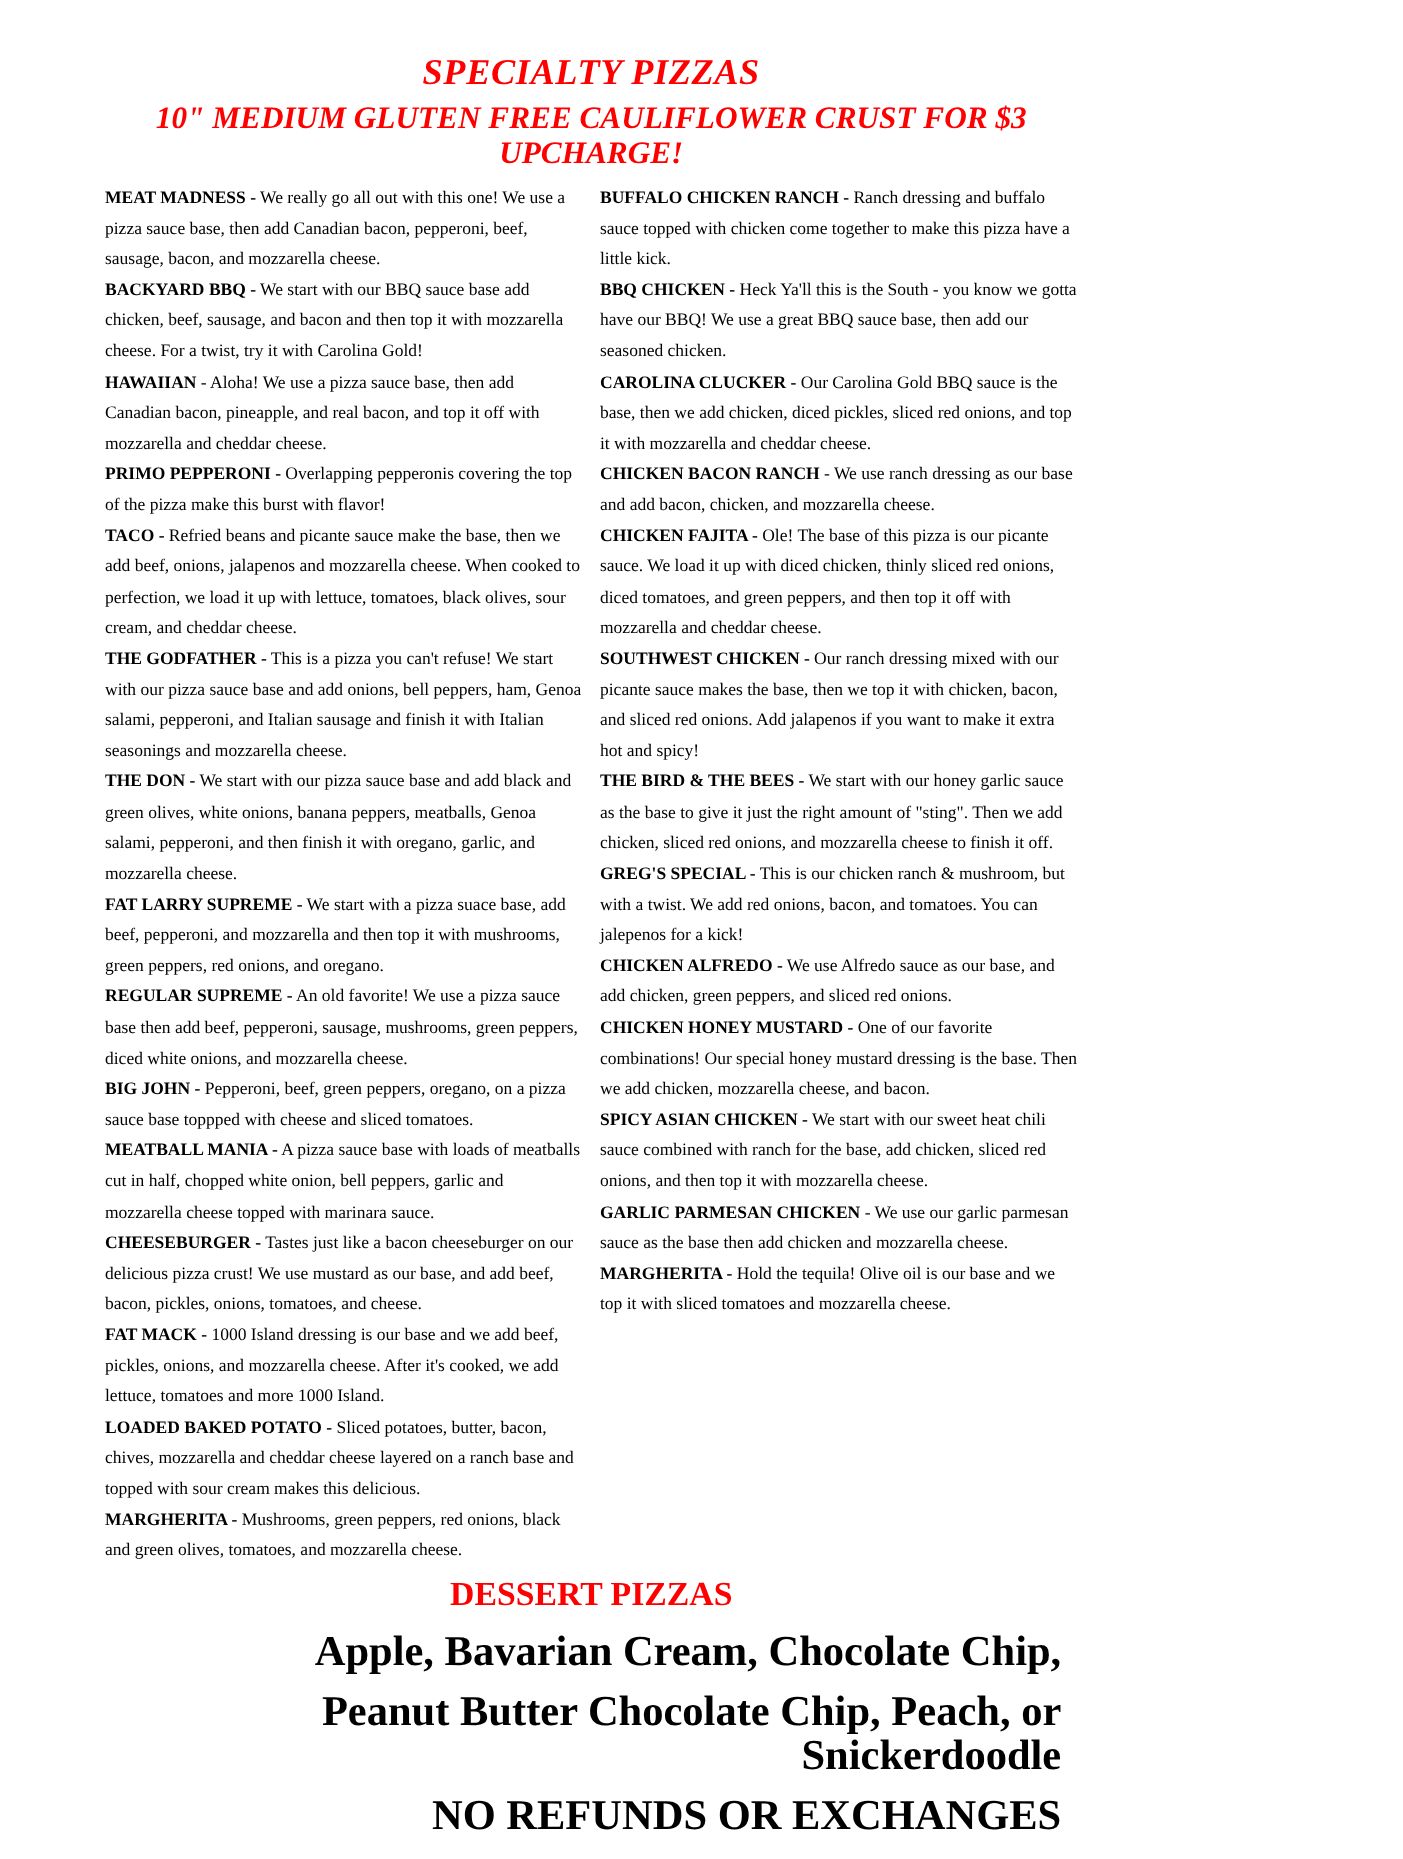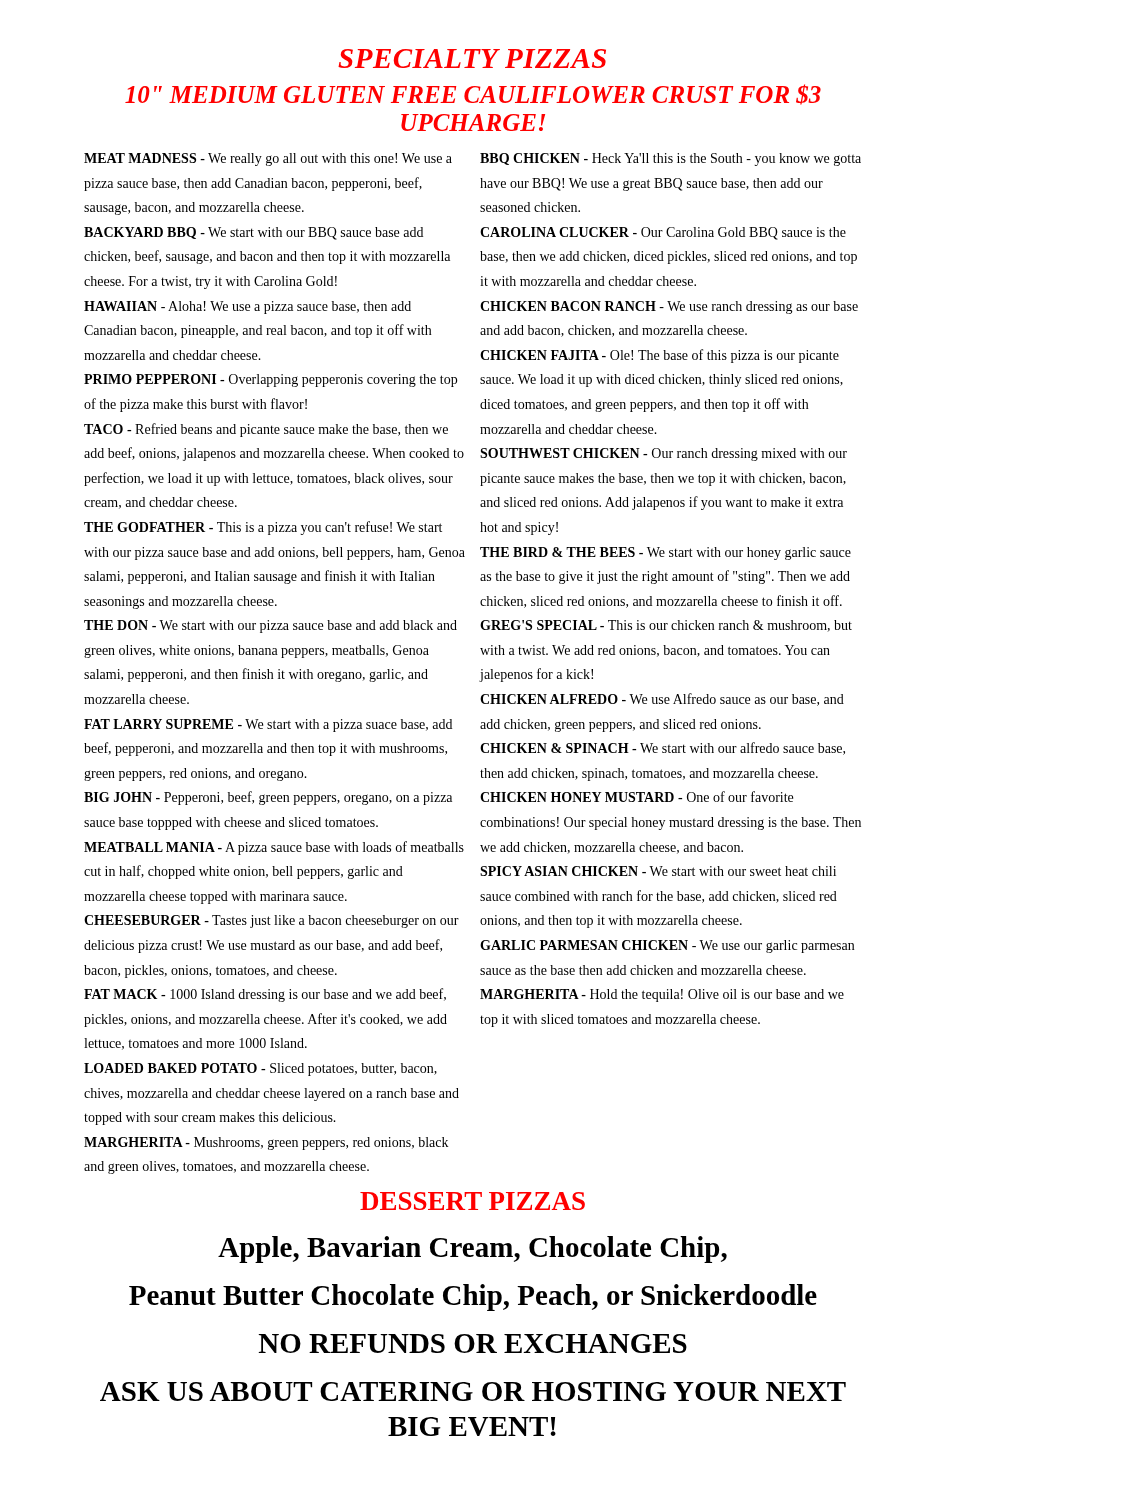--- a/index.html
+++ b/index.html
@@ -56,23 +56,24 @@
     text-align: center;
   }
   .dessert-title {
     color: #ff0000;
     font-weight: bold;
     font-size: 27px;
     margin: 2px 0 4px 0;
   }
   .footer-line {
     font-weight: bold;
-    font-size: 29px;
+    font-size: 34px;
     line-height: 35px;
     margin: 13px;
+    text-align: right;
   }
 </style>
 </head>
 <body>
 
 <div class="page">
 
   <h1 class="title">SPECIALTY PIZZAS</h1>
   <h2 class="subtitle">10" MEDIUM GLUTEN FREE CAULIFLOWER CRUST FOR $3 UPCHARGE!</h2>
 
@@ -80,38 +81,39 @@
 
     <div class="col">
       <p class="item"><span class="nm">MEAT MADNESS -</span><span> We really go all out with this one!  We use a pizza sauce base, then add Canadian bacon, pepperoni, beef, sausage, bacon, and mozzarella cheese.</span></p>
       <p class="item"><span class="nm">BACKYARD BBQ -</span><span> We start with our BBQ sauce base add chicken, beef, sausage, and bacon and then top it with mozzarella cheese.  For a twist, try it with Carolina Gold!</span></p>
       <p class="item"><span class="nm">HAWAIIAN</span><span> - Aloha!  We use a pizza sauce base, then add Canadian bacon, pineapple, and real bacon, and top it off with mozzarella and cheddar cheese.</span></p>
       <p class="item"><span class="nm">PRIMO PEPPERONI -</span><span> Overlapping pepperonis covering the top of the pizza make this burst with flavor!</span></p>
       <p class="item"><span class="nm">TACO -</span><span> Refried beans and picante sauce make the base, then we add beef, onions, jalapenos and mozzarella cheese.  When cooked to perfection, we load it up with lettuce, tomatoes, black olives, sour cream, and cheddar cheese.</span></p>
       <p class="item"><span class="nm">THE GODFATHER -</span><span> This is a pizza you can't refuse!  We start with our pizza sauce base and add onions, bell peppers, ham, Genoa salami, pepperoni, and Italian sausage and finish it with Italian seasonings and mozzarella cheese.</span></p>
       <p class="item"><span class="nm">THE DON -</span><span> We start with our pizza sauce base and add black and green olives, white onions, banana peppers, meatballs, Genoa salami, pepperoni, and then finish it with oregano, garlic, and mozzarella cheese.</span></p>
       <p class="item"><span class="nm">FAT LARRY SUPREME -</span><span> We start with a pizza suace base, add beef, pepperoni, and mozzarella and then top it with mushrooms, green peppers, red onions, and oregano.</span></p>
+      <p class="item"><span class="nm">REGULAR SUPREME -</span><span> An old favorite!  We use a pizza sauce base then add beef, pepperoni, sausage, mushrooms, green peppers, diced white onions, and mozzarella cheese.</span></p>
       <p class="item"><span class="nm">BIG JOHN -</span><span> Pepperoni, beef, green peppers, oregano, on a pizza sauce base toppped with cheese and sliced tomatoes.</span></p>
       <p class="item"><span class="nm">MEATBALL MANIA -</span><span> A pizza sauce base with loads of meatballs cut in half, chopped white onion, bell peppers, garlic and mozzarella cheese topped with marinara sauce.</span></p>
       <p class="item"><span class="nm">CHEESEBURGER -</span><span> Tastes just like a bacon cheeseburger on our delicious pizza crust!  We use mustard as our base, and add beef, bacon, pickles, onions, tomatoes, and cheese.</span></p>
       <p class="item"><span class="nm">FAT MACK -</span><span> 1000 Island dressing is our base and we add beef, pickles, onions, and mozzarella cheese.  After it's cooked, we add lettuce, tomatoes and more 1000 Island.</span></p>
       <p class="item"><span class="nm">LOADED BAKED POTATO -</span><span> Sliced potatoes, butter, bacon, chives, mozzarella and cheddar cheese layered on a ranch base and topped with sour cream makes this delicious.</span></p>
       <p class="item"><span class="nm">MARGHERITA -</span><span> Mushrooms, green peppers, red onions, black and green olives, tomatoes, and mozzarella cheese.</span></p>
     </div>
 
     <div class="col">
+      <p class="item"><span class="nm">BUFFALO CHICKEN RANCH -</span><span> Ranch dressing and buffalo sauce topped with chicken come together to make this pizza have a little kick.</span></p>
       <p class="item"><span class="nm">BBQ CHICKEN -</span><span> Heck Ya'll this is the South - you know we gotta have our BBQ!  We use a great BBQ sauce base, then add our seasoned chicken.</span></p>
       <p class="item"><span class="nm">CAROLINA CLUCKER -</span><span> Our Carolina Gold BBQ sauce is the base, then we add chicken, diced pickles, sliced red onions, and top it with mozzarella and cheddar cheese.</span></p>
       <p class="item"><span class="nm">CHICKEN BACON RANCH</span><span> - We use ranch dressing as our base and add bacon, chicken, and mozzarella cheese.</span></p>
       <p class="item"><span class="nm">CHICKEN FAJITA -</span><span> Ole!  The base of this pizza is our picante sauce.  We load it up with diced chicken, thinly sliced red onions, diced tomatoes, and green peppers, and then top it off with mozzarella and cheddar cheese.</span></p>
       <p class="item"><span class="nm">SOUTHWEST CHICKEN -</span><span> Our ranch dressing mixed with our picante sauce makes the base, then we top it with chicken, bacon, and sliced red onions.  Add jalapenos if you want to make it extra hot and spicy!</span></p>
       <p class="item"><span class="nm">THE BIRD &amp; THE BEES -</span><span> We start with our honey garlic sauce as the base to give it just the right amount of "sting".  Then we add chicken, sliced red onions, and mozzarella cheese to finish it off.</span></p>
       <p class="item"><span class="nm">GREG'S SPECIAL -</span><span> This is our chicken ranch &amp; mushroom, but with a twist.  We add red onions, bacon, and tomatoes.  You can jalepenos for a kick!</span></p>
       <p class="item"><span class="nm">CHICKEN ALFREDO -</span><span> We use Alfredo sauce as our base, and add chicken, green peppers, and sliced red onions.</span></p>
-      <p class="item"><span class="nm">CHICKEN &amp; SPINACH -</span><span> We start with our alfredo sauce base, then add chicken, spinach, tomatoes, and mozzarella cheese.</span></p>
       <p class="item"><span class="nm">CHICKEN HONEY MUSTARD -</span><span> One of our favorite combinations!  Our special honey mustard dressing is the base.  Then we add chicken, mozzarella cheese, and bacon.</span></p>
       <p class="item"><span class="nm">SPICY ASIAN CHICKEN -</span><span> We start with our sweet heat chili sauce combined with ranch for the base, add chicken, sliced red onions, and then top it with mozzarella cheese.</span></p>
       <p class="item"><span class="nm">GARLIC PARMESAN CHICKEN</span><span>  - We use our garlic parmesan sauce as the base then add chicken and mozzarella cheese.</span></p>
       <p class="item"><span class="nm">MARGHERITA -</span><span> Hold the tequila! Olive oil is our base and we top it with sliced tomatoes and mozzarella cheese.</span></p>
     </div>
 
   </div>
 
   <div class="footer">
     <div class="dessert-title">DESSERT PIZZAS</div>

